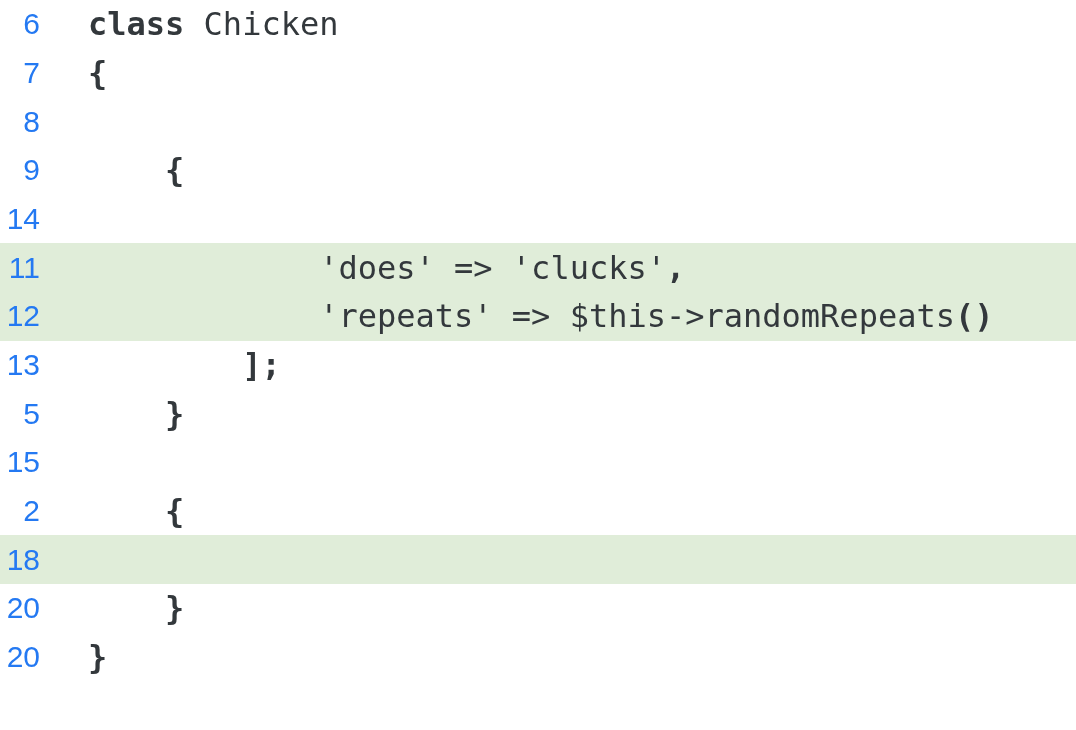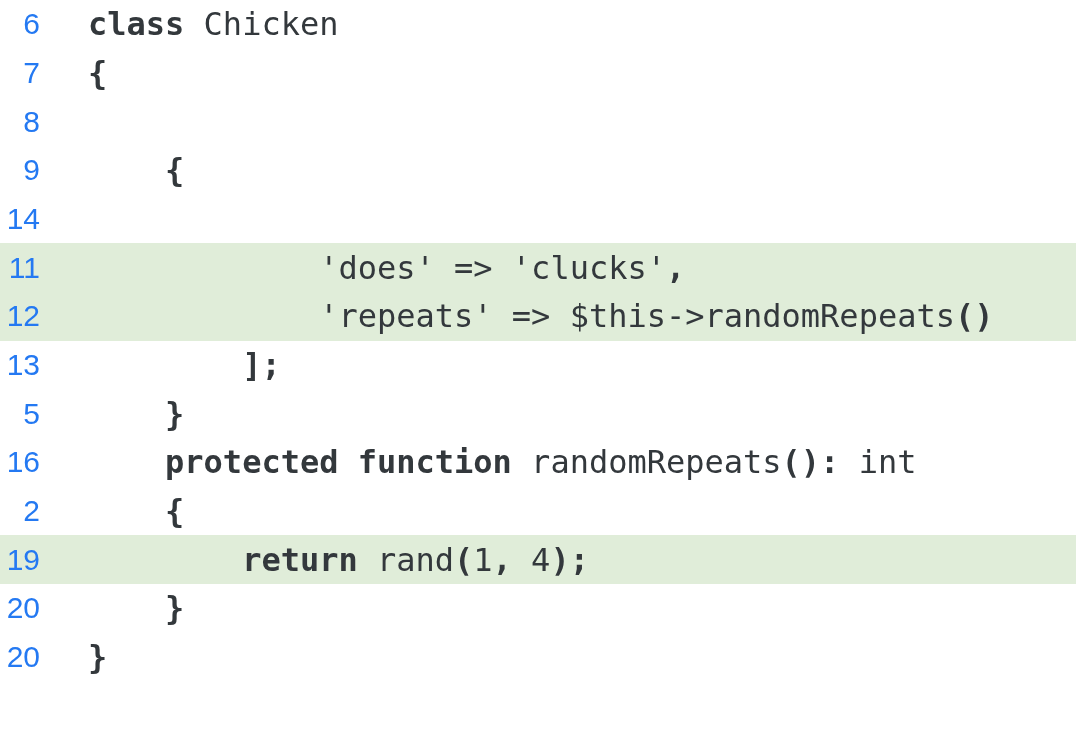--- a/index.html
+++ b/index.html
@@ -78,30 +78,29 @@
     </div>
     <div class="row">
       <span class="gutter">13</span>
       <span class="code"><span class="tok">        </span><span class="tok b">];</span></span>
     </div>
     <div class="row">
       <span class="gutter">5</span>
       <span class="code"><span class="tok">    </span><span class="tok b">}</span></span>
     </div>
     <div class="row">
-      <span class="gutter">16</span>
-      <span class="code"><span class="tok">    </span><span class="tok b">protected function</span><span class="tok"> randomRepeats</span><span class="tok b">():</span><span class="tok"> int</span></span>
+      <span class="gutter">15</span>
+      <span class="code"></span>
     </div>
     <div class="row">
       <span class="gutter">2</span>
       <span class="code"><span class="tok">    </span><span class="tok b">{</span></span>
     </div>
     <div class="row hl">
-      <span class="gutter">19</span>
-      <span class="code"><span class="tok">        </span><span class="tok b">return</span><span class="tok"> rand</span><span class="tok b">(</span><span class="tok">1</span><span class="tok b">,</span><span class="tok"> 4</span><span class="tok b">);</span></span>
+      <span class="gutter">18</span>
     </div>
     <div class="row">
       <span class="gutter">20</span>
       <span class="code"><span class="tok">    </span><span class="tok b">}</span></span>
     </div>
     <div class="row">
       <span class="gutter">20</span>
       <span class="code"><span class="tok b">}</span></span>
     </div>
   </div>

